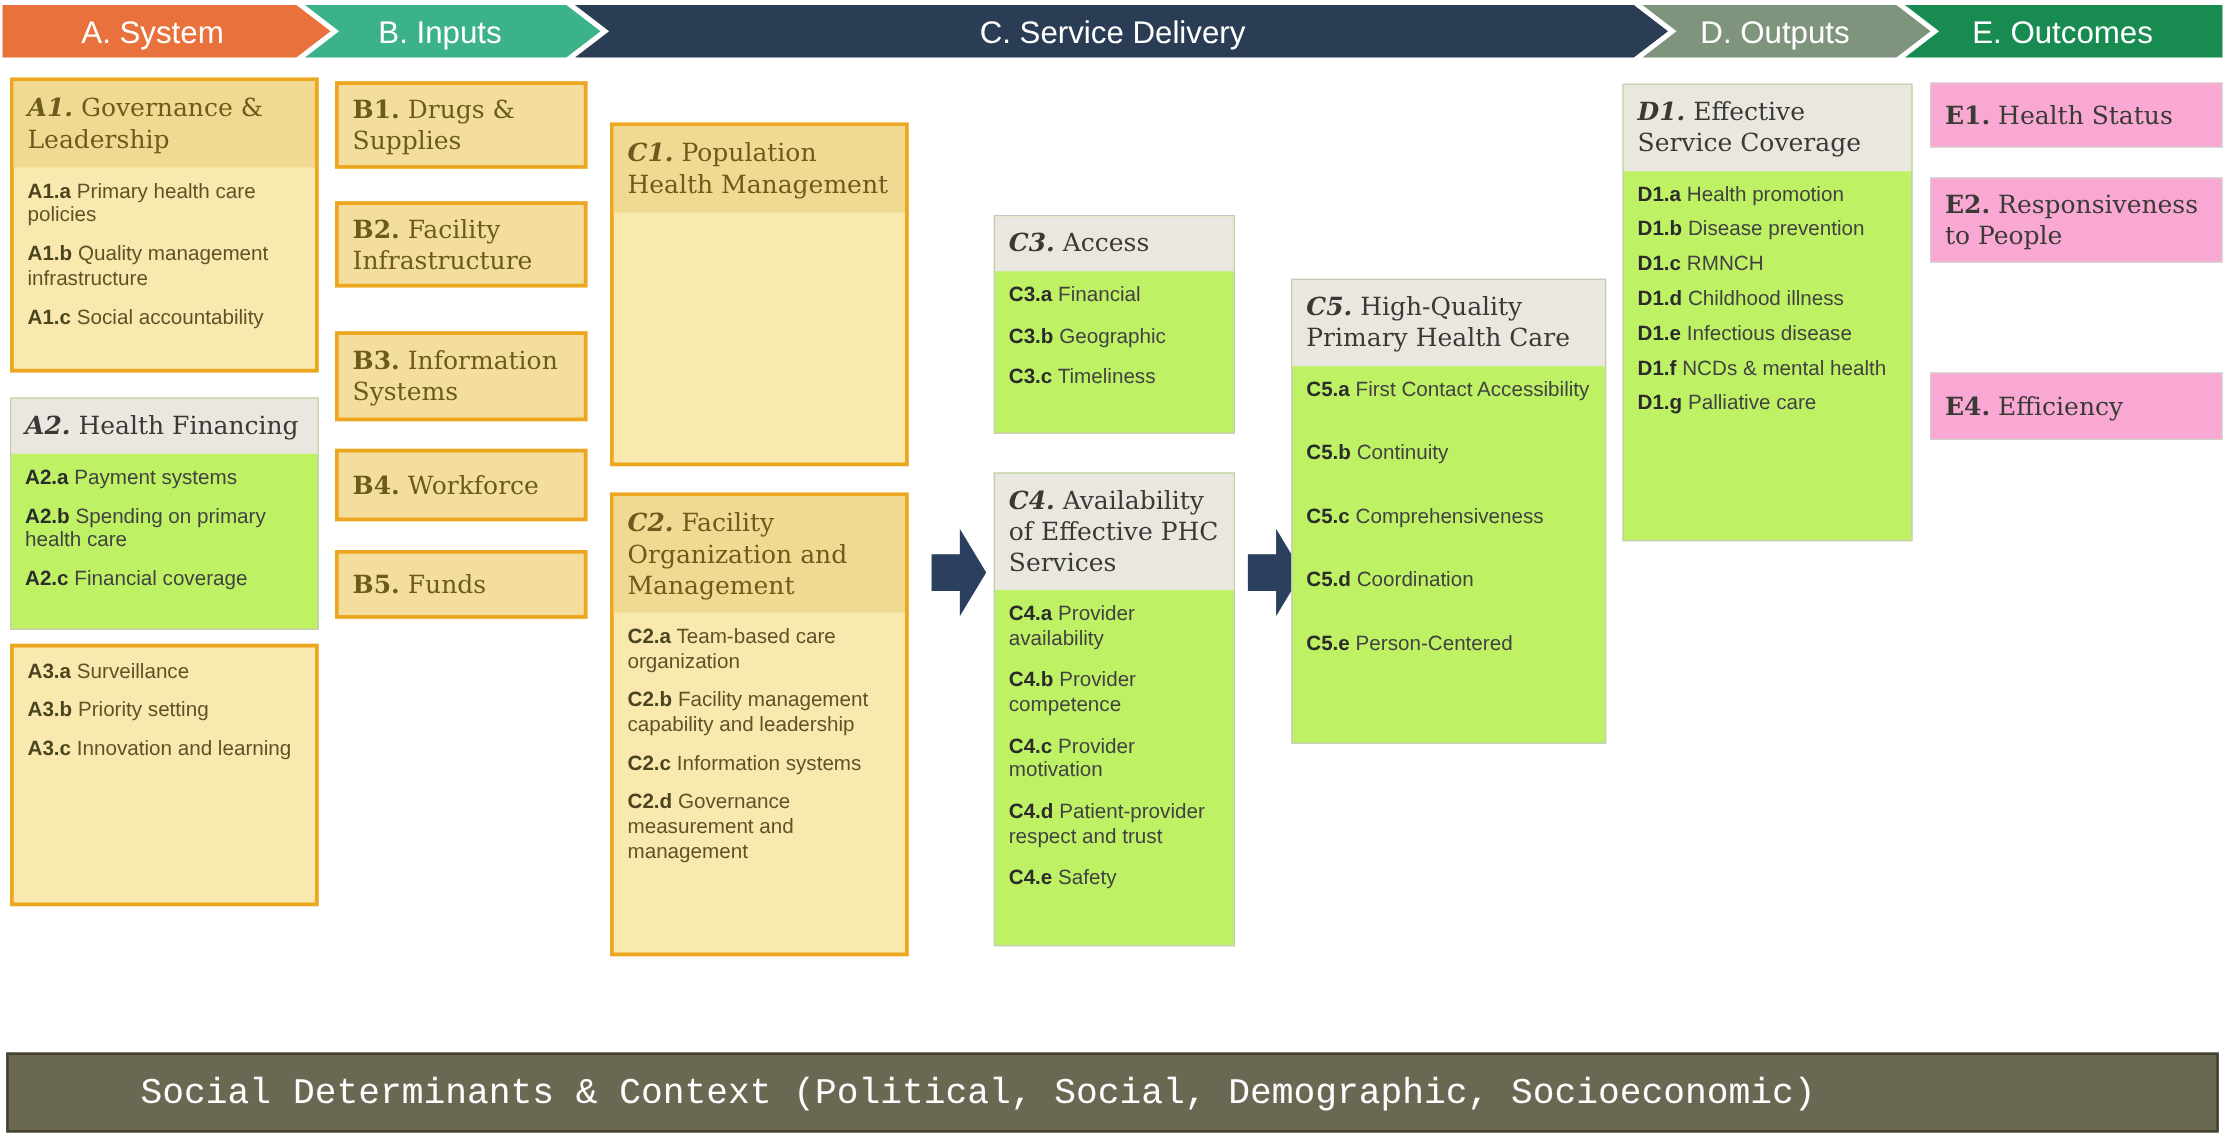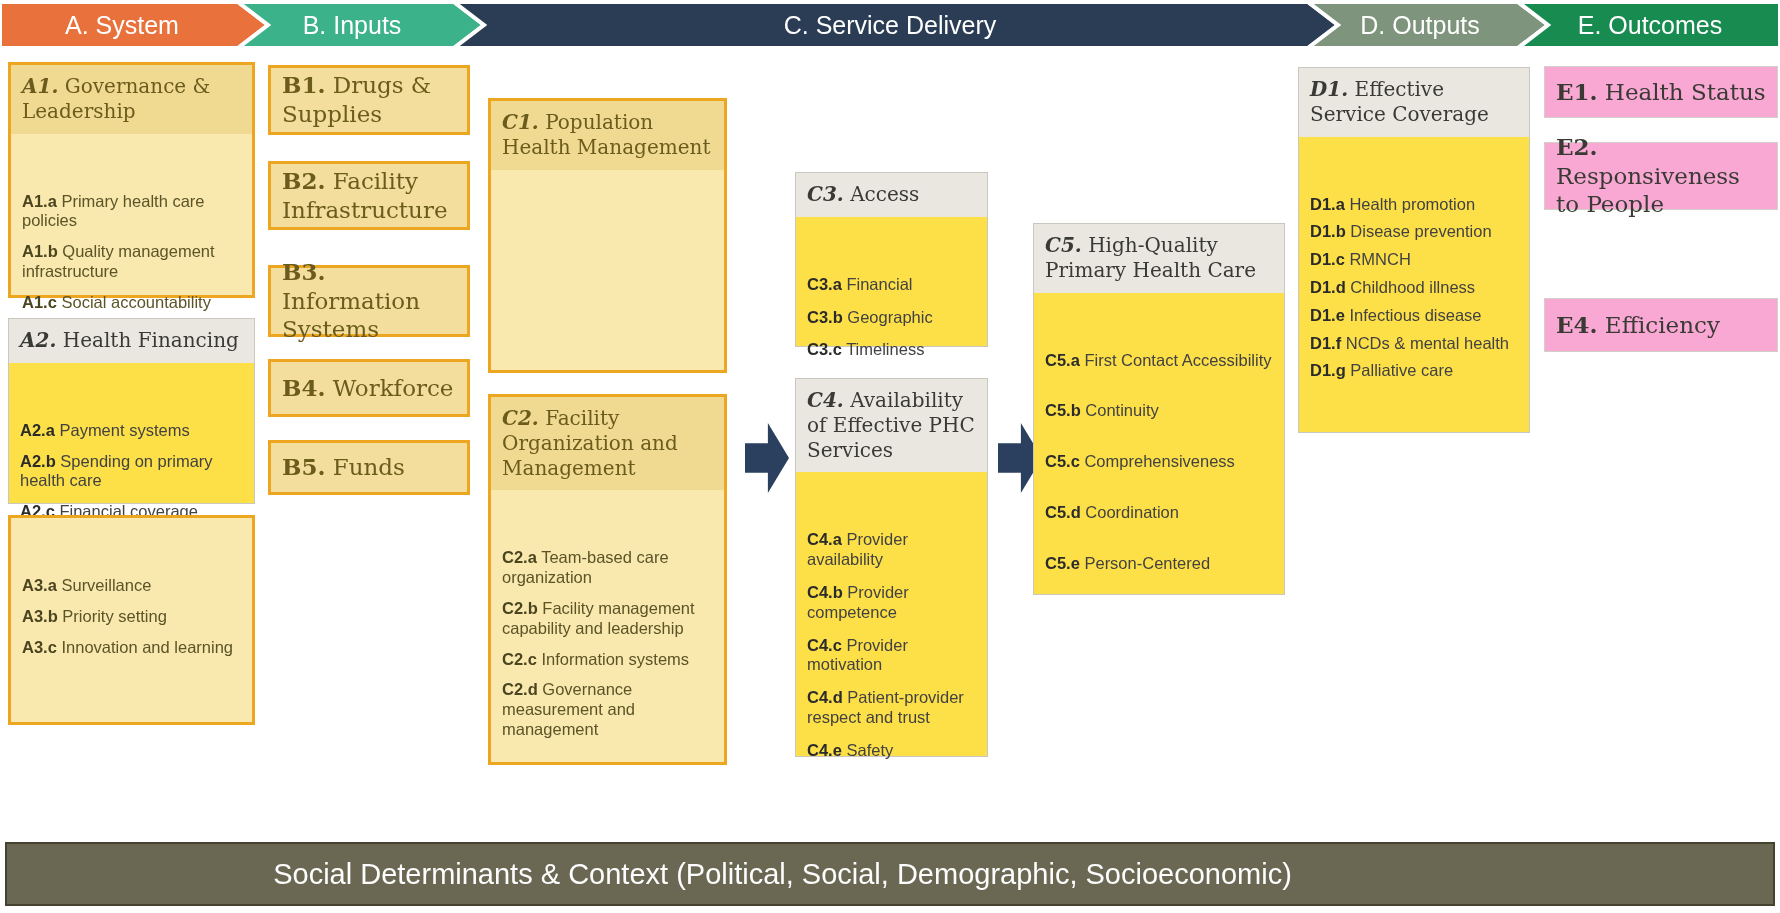--- a/index.html
+++ b/index.html
@@ -7,51 +7,51 @@
          font-family:"Liberation Sans",sans-serif;}
   svg text{font-family:"Liberation Sans",sans-serif;font-size:25px;fill:#ffffff;}
 
   .box{position:absolute;box-sizing:border-box;}
   
   .box.yellow{background:#F9E9AF;border:3px solid #EDA61F;}
   .box.yellow .head{background:#F0D990;color:#6B5C1E;}
   .box.yellow .body{color:#5C5427;}
   .box.yellow .body b{color:#4A441F;}
   
-  .box.white{background:#fde047;border:1px solid #C9C7BF;}
+  .box.white{background:#bef264;border:1px solid #C9C7BF;}
   .box.white .head{background:#E9E7E0;color:#3A3A35;}
   .box.white .body{color:#424242;}
   .box.white .body b{color:#2B2B2B;}
   
   .box.yellow-solid{background:#F3DE9E;border:3px solid #EDA61F;color:#6B5C1E;
                     display:flex;align-items:center;}
   .box.gray-solid{background:#f9a8d4;border:1px solid #D2D0C8;color:#3A3A35;
                   display:flex;align-items:center;}
 
   .head{font-family:"DejaVu Serif",serif;font-size:20px;line-height:1.24;
         padding:9px 11px 10px;}
   .head .code{font-weight:bold;font-style:italic;}
-  .plainhead{font-family:"DejaVu Serif",serif;font-size:23px;line-height:1.24;
+  .plainhead{font-family:"DejaVu Serif",serif;font-size:20px;line-height:1.24;
              padding:4px 11px;}
   .plainhead .code{font-weight:bold;}
 
   .body{font-family:"Liberation Sans",sans-serif;font-size:16.5px;line-height:1.2;
-        padding:10px 11px 4px;margin-top:48px;}
+        padding:10px 11px 4px;}
   .body .item{margin-bottom:11px;}
   .body.gap13 .item{margin-bottom:13px;}
   .body.tight .item{margin-bottom:8px;}
   .body.spread .item{margin-bottom:31px;}
 
   .blockarrow{position:absolute;width:44px;height:70px;background:#2B405F;
     clip-path:polygon(0% 29%,52% 29%,52% 0%,100% 50%,52% 100%,52% 71%,0% 71%);}
 
   #footerbar{position:absolute;left:5px;top:842px;width:1770px;height:64px;
     box-sizing:border-box;background:#6A6753;border:2px solid#454330;
     display:flex;align-items:center;justify-content:center;padding-right:215px;
-    color:#FDFDFD;font-size:29px;}
+    color:#FDFDFD;font-size:29px;font-family:Liberation Mono, monospace;}
 </style>
 </head>
 <body>
 
 <div id="stage">
 
   <svg width="1780" height="52" style="position:absolute;left:0;top:0;">
     <polygon points="0,2 238,2 268,25 238,48 0,48" fill="#E8713C" stroke="#ffffff" stroke-width="4"></polygon>
     <polygon points="238,2 454,2 484,25 454,48 238,48 268,25" fill="#3BB289" stroke="#ffffff" stroke-width="4"></polygon>
     <polygon points="454,2 1308,2 1338,25 1308,48 454,48 484,25" fill="#2B3D55" stroke="#ffffff" stroke-width="4"></polygon>

